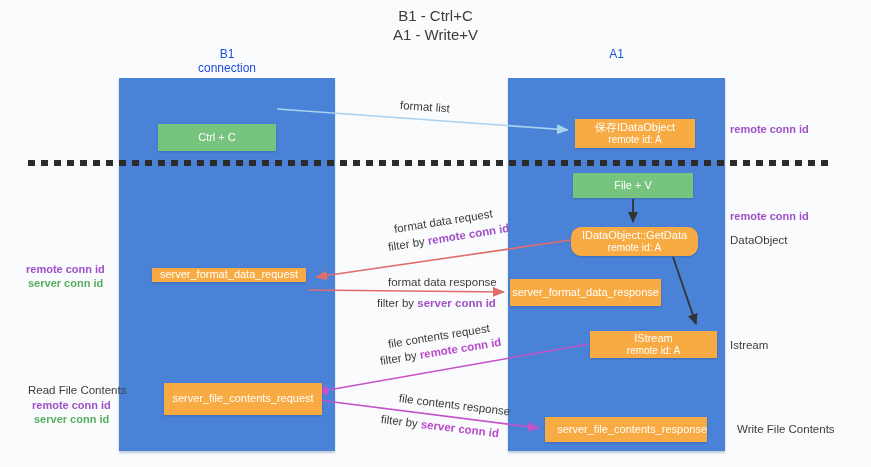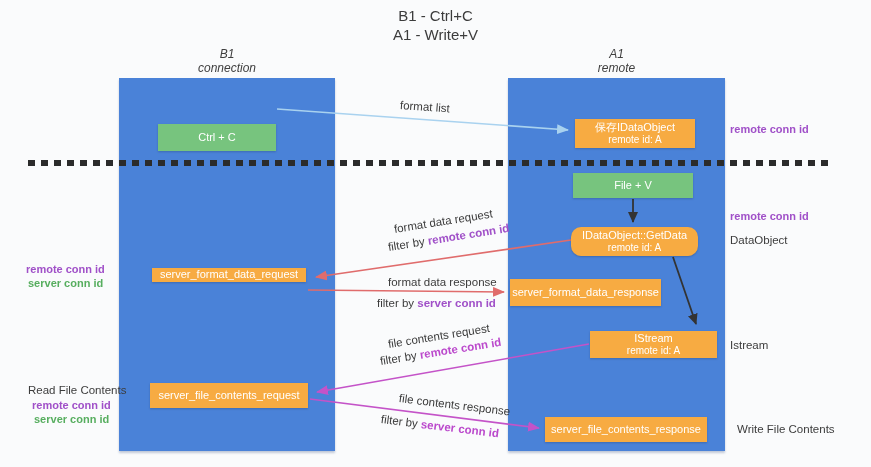--- a/index.html
+++ b/index.html
@@ -1,20 +1,20 @@
 <!DOCTYPE html>
 <html><head>
 <meta charset="utf-8">
 <style>
   html,body{margin:0;padding:0;background:#fafbfc;}
   .canvas{position:relative;width:871px;height:467px;background:#fafbfc;
           font-family:"Liberation Sans","DejaVu Sans",sans-serif;overflow:hidden;}
   .title{position:absolute;left:0;right:0;top:6px;text-align:center;
          font-size:15px;color:#3c3c3c;line-height:19px;}
-  .hdr{position:absolute;text-align:center;font-size:12px;color:#404040;line-height:14px;font-style:italic;}
+  .hdr{position:absolute;text-align:center;font-size:12px;color:#1d4ed8;line-height:14px;}
   .column{position:absolute;background:#4a82d8;box-shadow:0 2px 2px rgba(90,110,150,.35);z-index:1;}
   .dash{position:absolute;left:28px;top:160px;width:805px;height:6px;z-index:2;
         background:repeating-linear-gradient(to right,#2b2b2b 0 7px,transparent 7px 13px);}
   svg.overlay{position:absolute;left:0;top:0;z-index:2;}
   .box{position:absolute;display:flex;flex-direction:column;align-items:center;justify-content:center;
        color:#fff;font-size:11px;text-align:center;line-height:1.22;z-index:3;
        box-shadow:0 1px 2px rgba(0,0,0,.18);white-space:nowrap;}
   .box .l2{font-size:10px;}
   .green{background:#77c47e;}
   .orange{background:#f7ab42;}
@@ -36,21 +36,20 @@
     <div>B1 - Ctrl+C</div>
     <div>A1 - Write+V</div>
   </div>
 
   <div class="hdr" style="left:119px;top:47px;width:216px;">
     <div>B1</div>
     <div>connection</div>
   </div>
   <div class="hdr" style="left:508px;top:47px;width:217px;">
     <div>A1</div>
-    <div>remote</div>
   </div>
 
   <div class="column" style="left:119px;top:78px;width:216px;height:373px;"></div>
   <div class="column" style="left:508px;top:78px;width:217px;height:373px;"></div>
 
   <div class="dash"></div>
 
   <svg class="overlay" width="871" height="467">
     <defs>
       <marker id="m-blue" markerUnits="userSpaceOnUse" markerWidth="12" markerHeight="10" refX="11" refY="5" orient="auto">
@@ -99,25 +98,25 @@
 
   <div class="box orange" style="left:510px;top:279px;width:151px;height:27px;">
     <div>server_format_data_response</div>
   </div>
 
   <div class="box orange" style="left:590px;top:331px;width:127px;height:27px;">
     <div>IStream</div>
     <div class="l2">remote id: A</div>
   </div>
 
-  <div class="box orange" style="left:150px;top:383px;width:158px;height:25px;">
+  <div class="box orange" style="left:164px;top:383px;width:158px;height:32px;">
     <div>server_file_contents_request</div>
   </div>
 
-  <div class="box orange" style="left:545px;top:417px;width:162px;height:25px;">
+  <div class="box orange" style="left:545px;top:417px;width:162px;height:25px;align-items:flex-end;">
     <div>server_file_contents_response</div>
   </div>
 
   <div class="lbl rot-p4" style="left:400px;top:99px;">format list</div>
 
   <div class="lbl rot-n9" style="left:394px;top:223px;">format data request</div>
   <div class="lbl rot-n9" style="left:388px;top:241px;">
     <span>filter by </span><span class="b-purple">remote conn id</span>
   </div>
 

